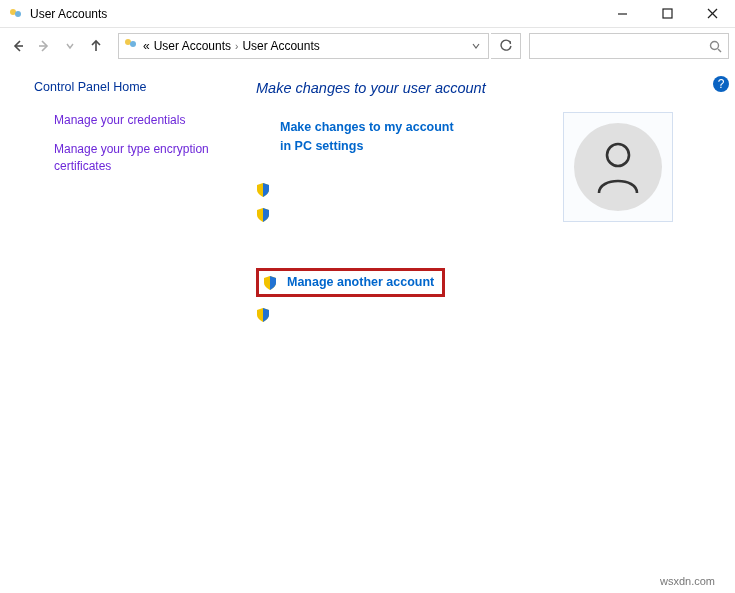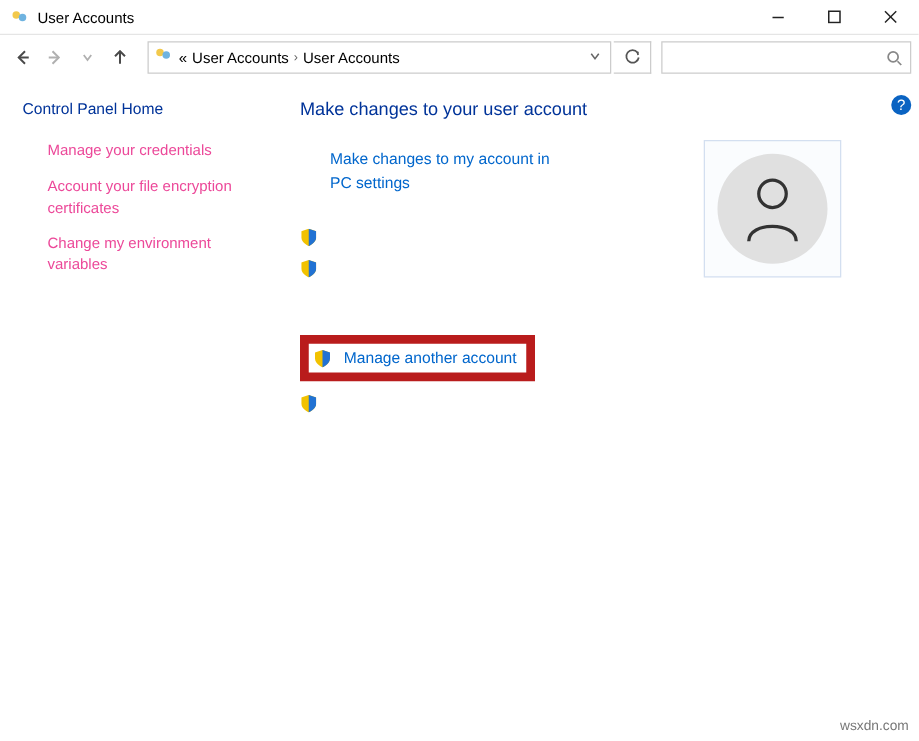--- a/index.html
+++ b/index.html
@@ -24,41 +24,41 @@
     .addrspacer { flex: 1; }
     .dropdown-chev { width: 16px; text-align: center; }
     .refresh-box { width: 30px; height: 26px; border: 1px solid #ccc; border-left: none; display: flex; align-items: center; justify-content: center; }
     .searchbox { width: 200px; height: 26px; border: 1px solid #ccc; margin-left: 6px; display: flex; align-items: center; padding: 0 6px; justify-content: flex-end; }
     .searchbox svg { stroke: #888; }
 
     
     .help-icon { position: absolute; right: 6px; top: 76px; width: 16px; height: 16px; border-radius: 50%; background: #0a63c2; color: #fff; font-size: 12px; line-height: 16px; text-align: center; cursor: default; }
 
     
-    .content { display: flex; padding: 16px 12px 12px 12px; }
+    .content { display: flex; padding: 16px 12px 12px 28px; }
     .sidebar { width: 200px; padding-right: 16px; }
     .sidebar-title { color: #003399; font-size: 12.5px; margin-bottom: 18px; margin-left: 6px; }
-    .side-link { display: flex; align-items: flex-start; gap: 6px; margin-bottom: 12px; margin-left: 6px; font-size: 12px; color: #ec4899; cursor: default; line-height: 1.4; }
+    .side-link { display: flex; align-items: flex-start; gap: 6px; margin-bottom: 12px; margin-left: 6px; font-size: 12px; color: #6d28d9; cursor: default; line-height: 1.4; }
     .side-link .shield-slot { width: 14px; flex-shrink: 0; display: flex; justify-content: center; }
 
     .main { flex: 1; padding-left: 28px; position: relative; }
-    .main-heading { color: #003399; font-size: 14.5px; margin-bottom: 22px; }
-    .actions { display: flex; flex-direction: column; gap: 10px; }
+    .main-heading { color: #003399; font-size: 14.5px; margin-bottom: 22px; font-style: italic; }
+    .actions { display: flex; flex-direction: column; gap: 10px; font-weight: bold; }
     .action-link { display: flex; align-items: flex-start; gap: 10px; font-size: 12.5px; color: #0066cc; cursor: default; width: fit-content; }
     .action-link.multiline { max-width: 200px; line-height: 1.5; }
     .action-link .shield-slot { width: 14px; flex-shrink: 0; display: flex; justify-content: center; padding-top: 1px; }
-    .highlight { border: 7px solid #b91c1c; padding: 4px 8px 4px 4px; width: fit-content; }
+    .highlight { border: 3px solid #b91c1c; padding: 4px 8px 4px 4px; width: fit-content; }
     .actions .spacer { height: 26px; }
 
     
     .user-tile { position: absolute; right: 50px; top: 32px; width: 110px; height: 110px; border: 1px solid #d3dff0; background: #fafcfe; display: flex; align-items: center; justify-content: center; }
     .avatar-circle { width: 88px; height: 88px; border-radius: 50%; background: #e0e0e0; display: flex; align-items: center; justify-content: center; }
 
     
-    .watermark { position: absolute; right: 8px; bottom: 6px; font-size: 11px; color: #777; }
+    .watermark { position: absolute; right: 20px; bottom: 6px; font-size: 11px; color: #777; }
   </style>
 </head>
 <body>
 
 <div class="titlebar">
   <span class="app-icon">
     <svg viewBox="0 0 16 16" width="16" height="16">
         <circle cx="5" cy="6" r="3" fill="#f2c94c"></circle>
         <circle cx="10" cy="8" r="3" fill="#6fb3e0"></circle>
       </svg>
@@ -142,25 +142,21 @@
 <div class="content">
   <div class="sidebar">
     <div class="sidebar-title">Control Panel Home</div>
 
     <div class="side-link">
       <span class="shield-slot"></span>
         <span>Manage your credentials</span>
     </div>
     <div class="side-link">
       <span class="shield-slot"></span>
-        <span>Account your file encryption certificates</span>
-    </div>
-    <div class="side-link">
-      <span class="shield-slot"></span>
-        <span>Change my environment variables</span>
+        <span>Manage your type encryption certificates</span>
     </div>
   </div>
 
   <div class="main">
     <div class="main-heading">Make changes to your user account</div>
 
     <div class="user-tile">
       <div class="avatar-circle">
         <svg width="50" height="56" viewBox="0 0 50 56" fill="none" stroke="#333" stroke-width="2.6">
             <circle cx="25" cy="16" r="11"></circle>

